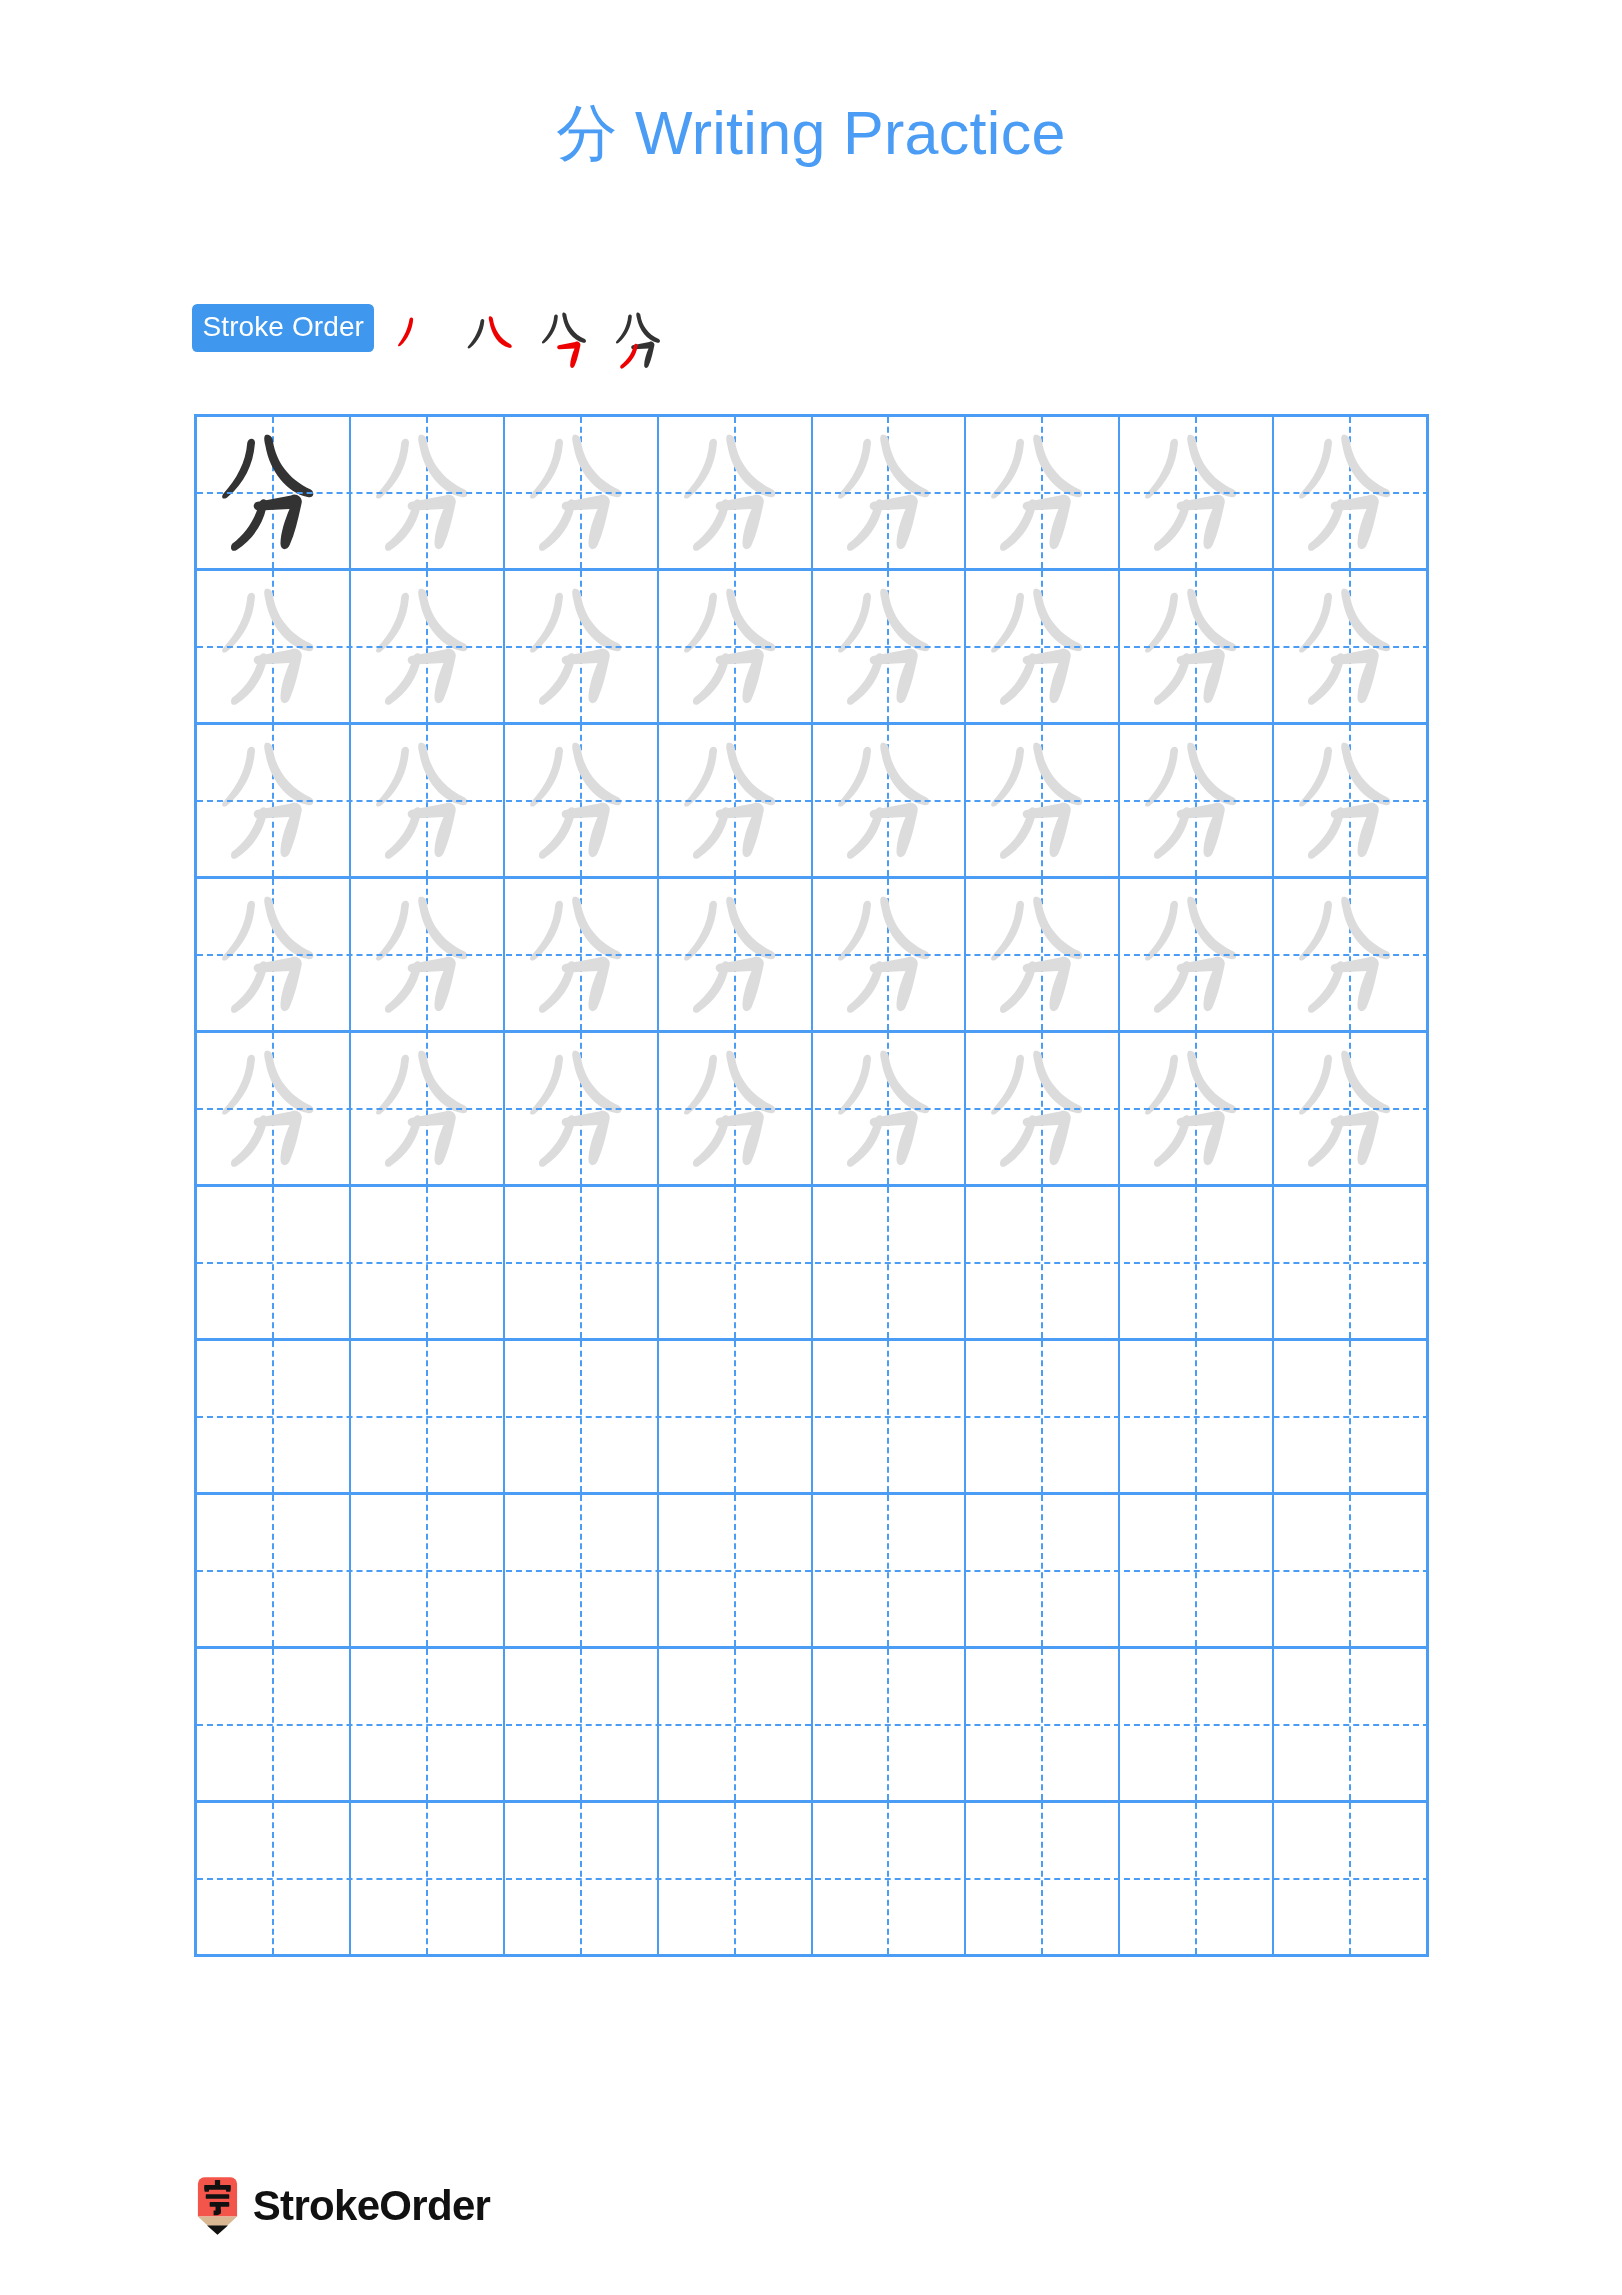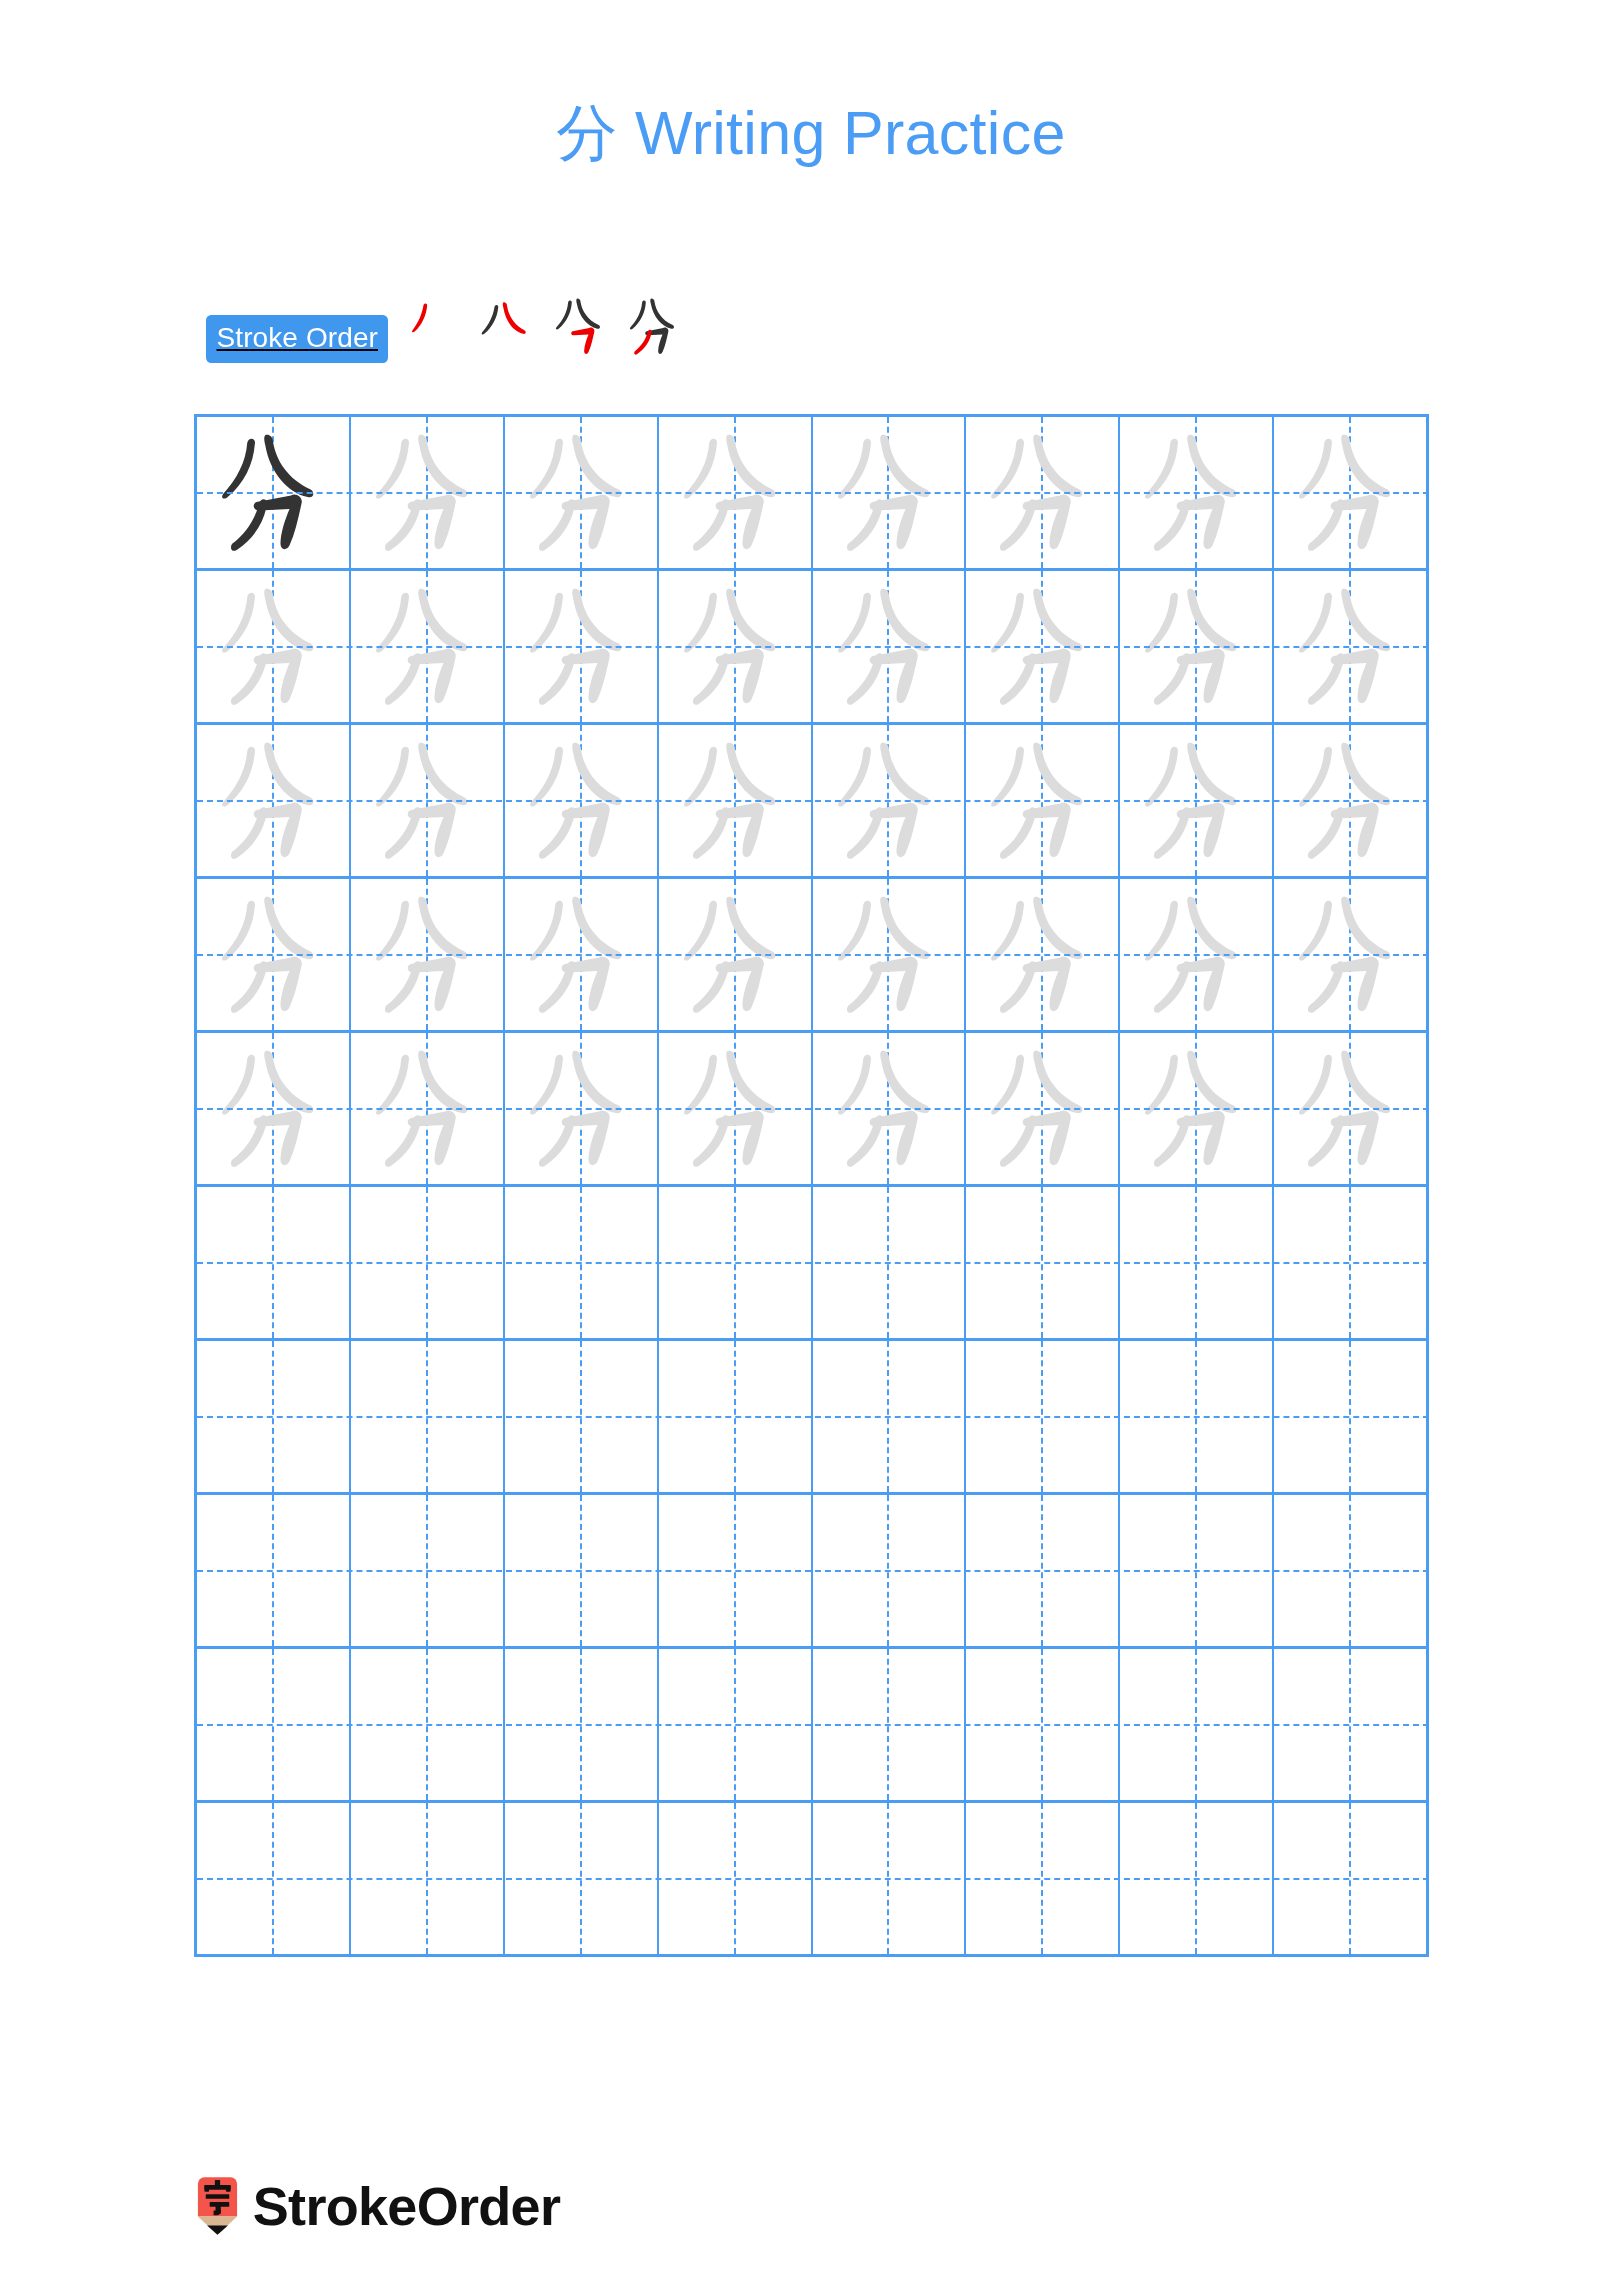--- a/index.html
+++ b/index.html
@@ -26,25 +26,24 @@
     font-weight: 400;
     color: #4a9cf5;
     letter-spacing: 0.3px;
     white-space: nowrap;
   }
 
   
   .stroke-order-row {
     position: absolute;
     top: 304px;
-    left: 206px;
+    left: 192px;
     display: flex;
-    align-items: flex-end;
+    align-items: flex-start;
     height: 59px;
-    text-decoration: underline;
   }
   .stroke-order-badge {
     background: #3f97ee;
     color: #ffffff;
     font-size: 28px;
     line-height: 1;
     padding: 9.2px 10.5px 11px 10.5px;
     border-radius: 5.2px;
     white-space: nowrap;
     letter-spacing: 0.1px;
@@ -155,21 +154,21 @@
     align-items: center;
     margin-right: 34px;
   }
   .brand-mark {
     width: 47px;
     height: 58px;
     margin-right: 11.8px;
     display: block;
   }
   .brand-name {
-    font-size: 54px;
+    font-size: 42px;
     font-weight: bold;
     color: #111111;
     letter-spacing: -0.7px;
     white-space: nowrap;
   }
 </style>
 </head>
 <body>
 
 <div class="page-title">分 Writing Practice</div>

